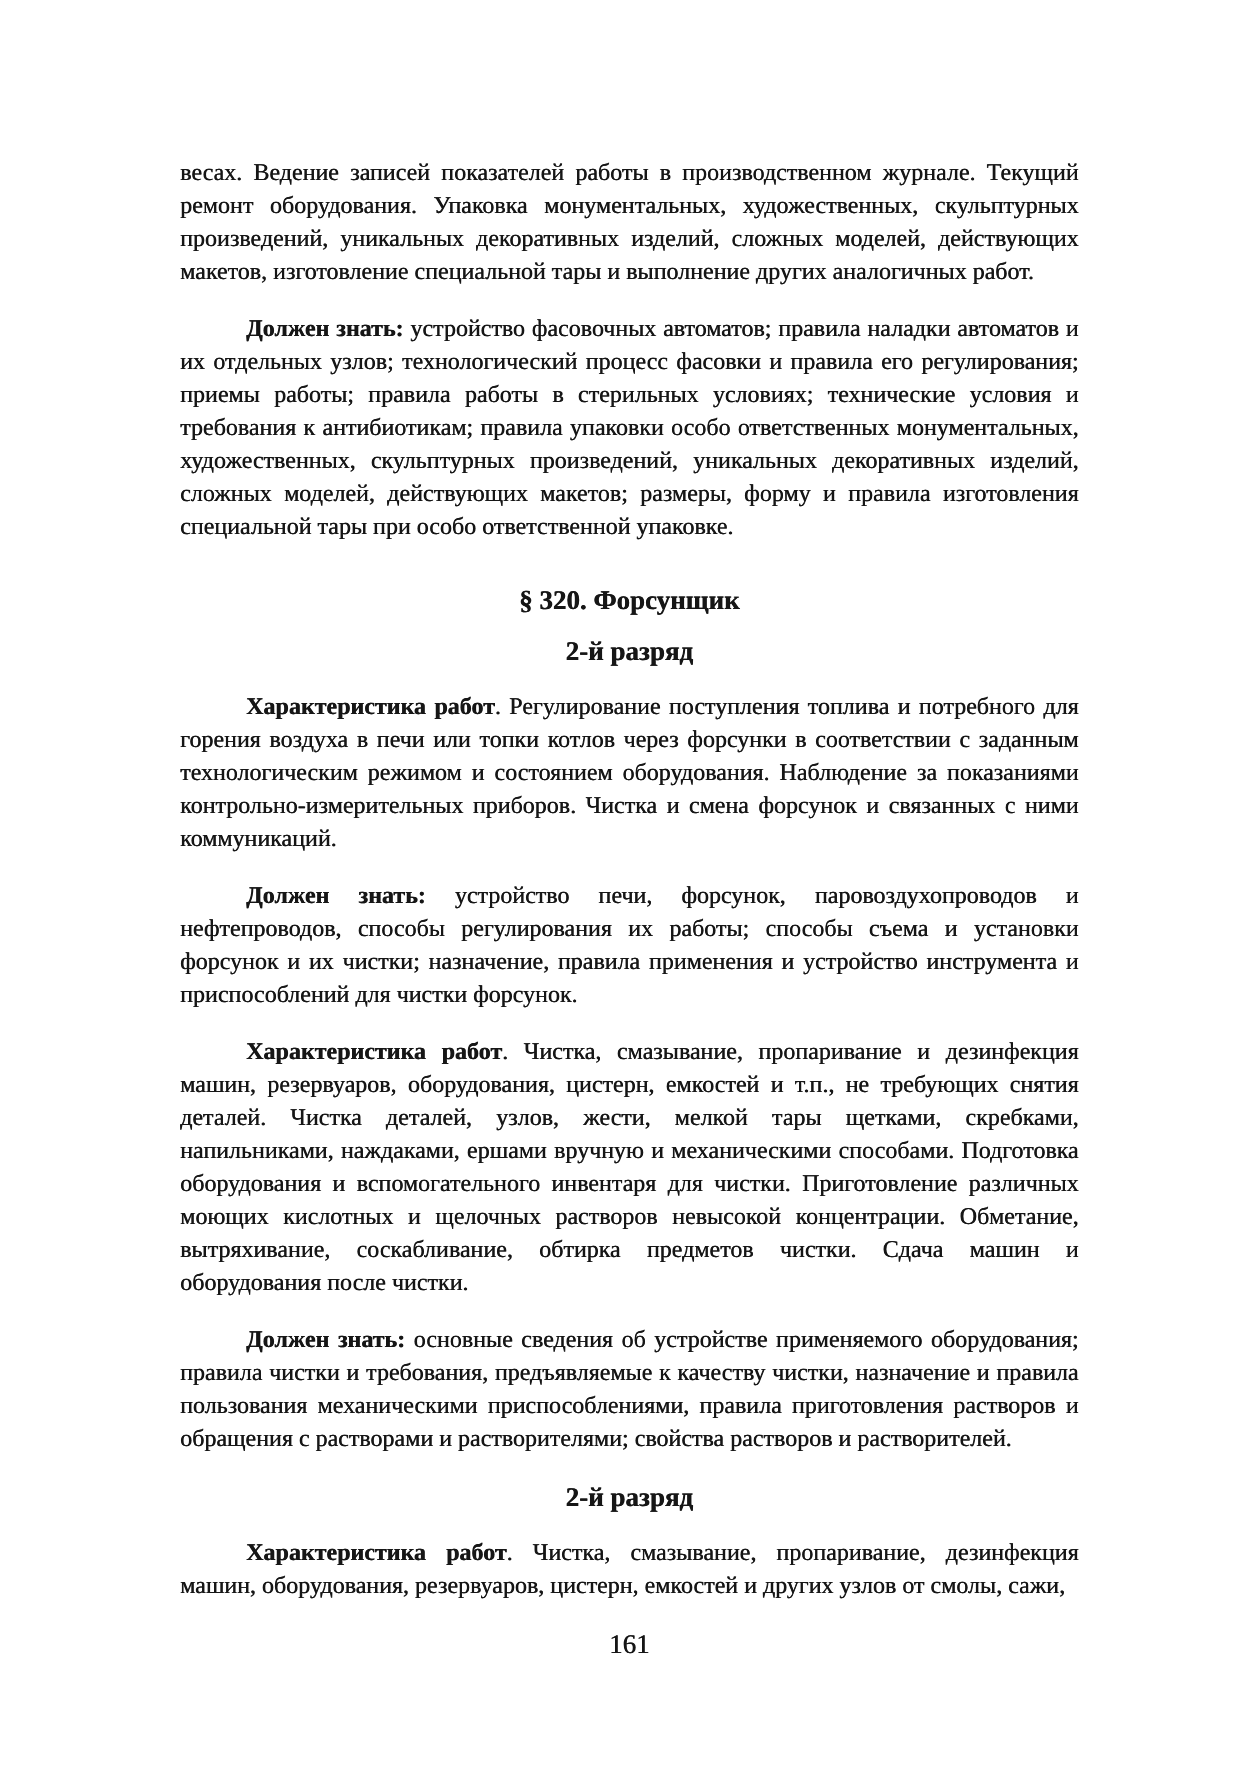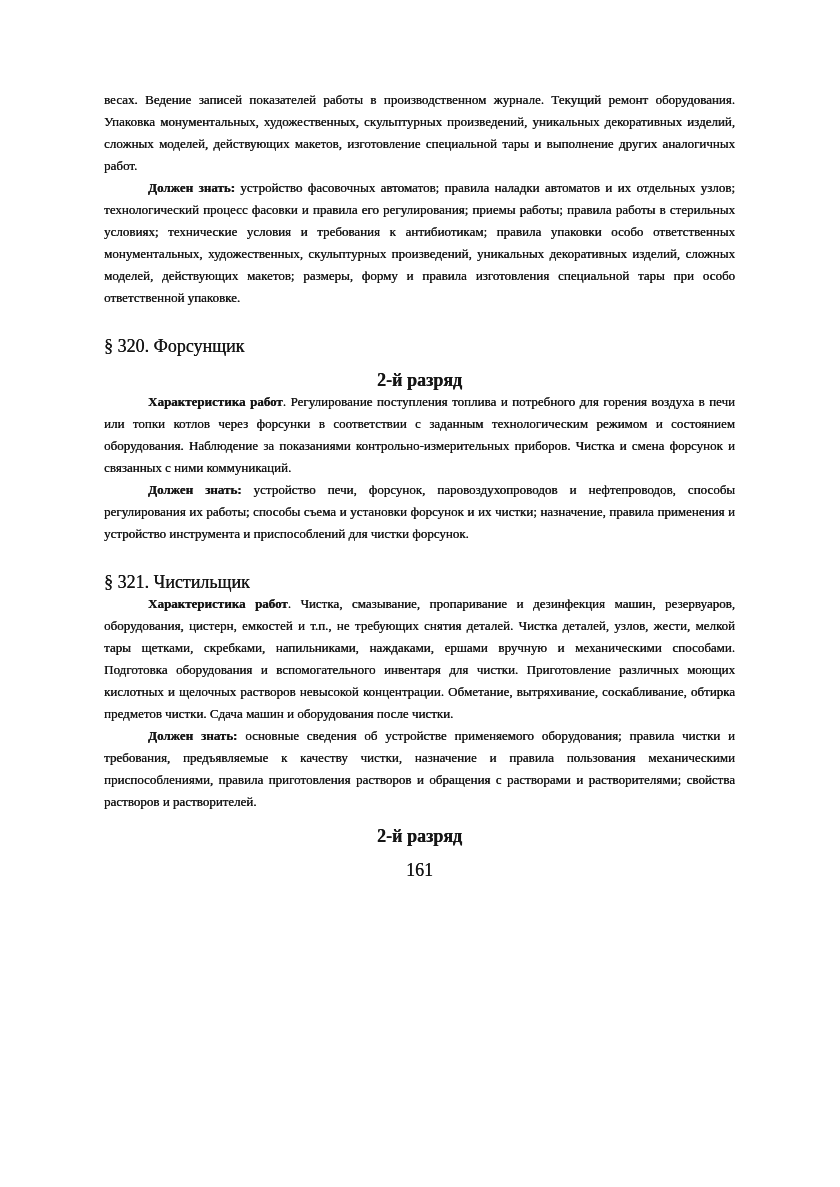--- a/index.html
+++ b/index.html
@@ -15,38 +15,38 @@
     color: #161616;
     overflow: hidden;
   }
   .page {
     position: absolute;
     top: 89px;
     left: 104px;
     width: 631px;
   }
   p.body {
-    margin: 0;
-    font-size: 13px;
+    margin: 16px;
+    font-size: 16px;
     line-height: 22px;
     text-align: justify;
     text-shadow: 0.3px 0 0 currentColor;
   }
   p.indent {
     text-indent: 44px;
   }
   .lead {
     font-weight: bold;
   }
   .section-title {
     margin: 26px 0 0 0;
     font-size: 18px;
     line-height: 22px;
-    font-weight: normal;
-    text-align: left;
+    font-weight: bold;
+    text-align: center;
     text-shadow: 0.3px 0 0 currentColor;
   }
   .grade {
     margin: 12px 0 0 0;
     font-size: 18px;
     line-height: 22px;
     font-weight: bold;
     text-align: center;
     text-shadow: 0.3px 0 0 currentColor;
   }
@@ -65,21 +65,21 @@
 
   <p class="body">весах. Ведение записей показателей работы в производственном журнале. Текущий ремонт оборудования. Упаковка монументальных, художественных, скульптурных произведений, уникальных декоративных изделий, сложных моделей, действующих макетов, изготовление специальной тары и выполнение других аналогичных работ.</p>
 
   <p class="body indent"><span class="lead">Должен знать:</span><span> устройство фасовочных автоматов; правила наладки автоматов и их отдельных узлов; технологический процесс фасовки и правила его регулирования; приемы работы; правила работы в стерильных условиях; технические условия и требования к антибиотикам; правила упаковки особо ответственных монументальных, художественных, скульптурных произведений, уникальных декоративных изделий, сложных моделей, действующих макетов; размеры, форму и правила изготовления специальной тары при особо ответственной упаковке.</span></p>
 
   <h2 class="section-title">§ 320. Форсунщик</h2>
   <div class="grade">2-й разряд</div>
   <p class="body indent"><span class="lead">Характеристика работ</span><span>. Регулирование поступления топлива и потребного для горения воздуха в печи или топки котлов через форсунки в соответствии с заданным технологическим режимом и состоянием оборудования. Наблюдение за показаниями контрольно-измерительных приборов. Чистка и смена форсунок и связанных с ними коммуникаций.</span></p>
   <p class="body indent"><span class="lead">Должен знать:</span><span> устройство печи, форсунок, паровоздухопроводов и нефтепроводов, способы регулирования их работы; способы съема и установки форсунок и их чистки; назначение, правила применения и устройство инструмента и приспособлений для чистки форсунок.</span></p>
 
-  <h2 class="section-title">§ 321. Чистильщик</h2>
   <p class="body indent"><span class="lead">Характеристика работ</span><span>. Чистка, смазывание, пропаривание и дезинфекция машин, резервуаров, оборудования, цистерн, емкостей и т.п., не требующих снятия деталей. Чистка деталей, узлов, жести, мелкой тары щетками, скребками, напильниками, наждаками, ершами вручную и механическими способами. Подготовка оборудования и вспомогательного инвентаря для чистки. Приготовление различных моющих кислотных и щелочных растворов невысокой концентрации. Обметание, вытряхивание, соскабливание, обтирка предметов чистки. Сдача машин и оборудования после чистки.</span></p>
   <p class="body indent"><span class="lead">Должен знать:</span><span> основные сведения об устройстве применяемого оборудования; правила чистки и требования, предъявляемые к качеству чистки, назначение и правила пользования механическими приспособлениями, правила приготовления растворов и обращения с растворами и растворителями; свойства растворов и растворителей.</span></p>
 
   <div class="grade">2-й разряд</div>
+  <p class="body indent"><span class="lead">Характеристика работ</span><span>. Чистка, смазывание, пропаривание, дезинфекция машин, оборудования, резервуаров, цистерн, емкостей и других узлов от смолы, сажи,</span></p>
 
   <div class="page-number">161</div>
 
 </div>
 
 </body></html>

